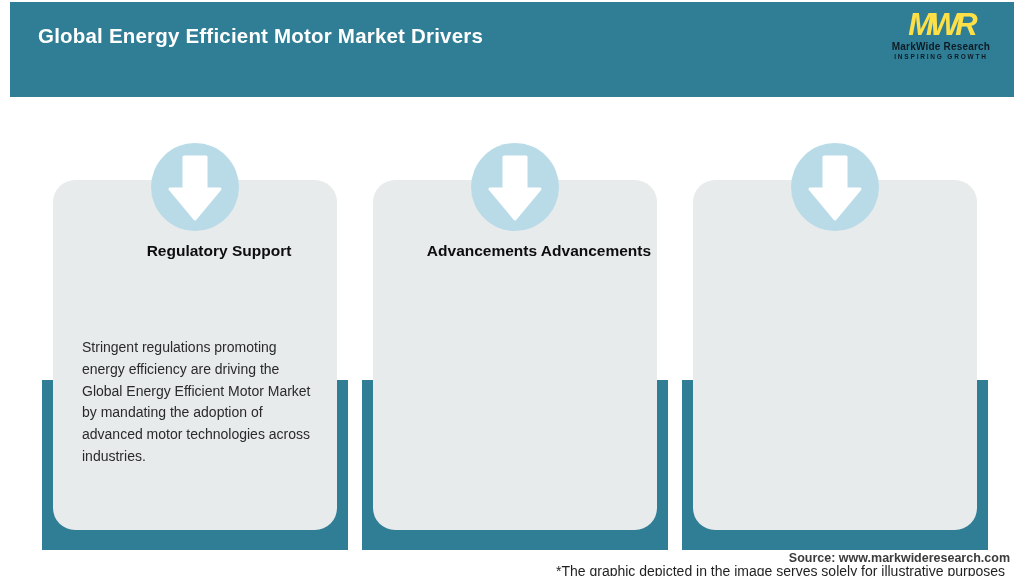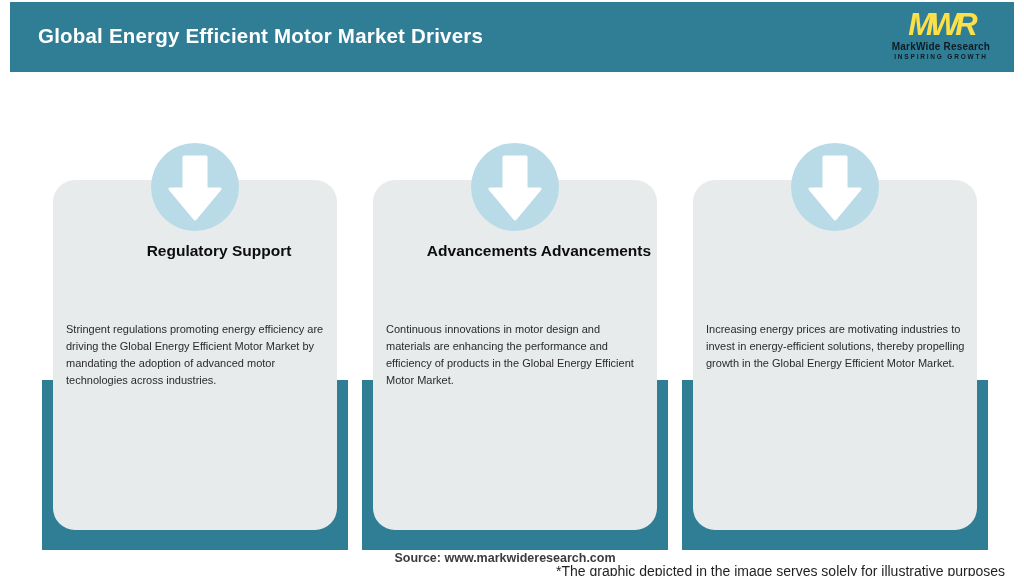--- a/index.html
+++ b/index.html
@@ -3,21 +3,21 @@
 <meta charset="utf-8">
 <style>
   html,body{margin:0;padding:0;}
   body{
     width:1024px;height:576px;position:relative;overflow:hidden;
     background:#ffffff;
     font-family:"Liberation Sans","DejaVu Sans",sans-serif;
   }
   
   .header{
-    position:absolute;left:10px;top:2px;width:1004px;height:70px;
+    position:absolute;left:10px;top:2px;width:1004px;height:95px;
     background:#2f7e96;
   }
   .page-title{
     position:absolute;left:28px;top:22px;margin:0;
     font-size:20.5px;font-weight:bold;color:#ffffff;letter-spacing:.2px;
   }
   .logo{
     position:absolute;right:14px;top:7px;width:118px;text-align:center;
     color:#0e1b24;line-height:1;
   }
@@ -41,26 +41,26 @@
     position:absolute;top:143px;width:88px;height:88px;border-radius:50%;
     background:#b9dbe8;
   }
   .i0{left:151px}.i1{left:471px}.i2{left:791px}
   .circle svg{display:block;}
   .card-title{
     position:absolute;top:62px;left:0;right:0;margin:0;text-align:center;
     font-size:15.5px;font-weight:bold;color:#0d0d0d;padding-left:48px;
   }
   .card-desc{
-    position:absolute;top:141px;left:13px;right:10px;margin:0;
-    font-size:11px;line-height:1.56;color:#2a2a2a;text-align:left;
+    position:absolute;top:141px;left:13px;right:10px;margin:16px;
+    font-size:14px;line-height:1.56;color:#2a2a2a;text-align:left;
   }
   
   .footer-source{
-    position:absolute;left:0;top:551px;width:1010px;margin:0;text-align:center;
+    position:absolute;left:0;top:551px;width:1010px;margin:0;text-align:right;
     font-size:12.5px;font-weight:bold;color:#3c3c3c;
   }
   .footer-disclaimer{
     position:absolute;right:12px;top:556px;margin:7px;
     font-size:14px;color:#1f1f1f;
   }
 </style>
 </head>
 <body>
 
@@ -77,25 +77,23 @@
 <div class="backdrop b1"></div>
 <div class="backdrop b2"></div>
 
 <div class="card c0">
   <h2 class="card-title">Regulatory Support</h2>
   <p class="card-desc">Stringent regulations promoting energy efficiency are driving the Global Energy Efficient Motor Market by mandating the adoption of advanced motor technologies across industries.</p>
 </div>
 
 <div class="card c1">
   <h2 class="card-title">Advancements Advancements</h2>
-  <p class="card-desc">Continuous innovations in motor design and materials are enhancing the performance and efficiency of products in the Global Energy Efficient Motor Market.</p>
 </div>
 
 <div class="card c2">
-  <p class="card-desc">Increasing energy prices are motivating industries to invest in energy-efficient solutions, thereby propelling growth in the Global Energy Efficient Motor Market.</p>
 </div>
 
 <div class="circle i0">
   <svg width="88" height="88" viewBox="0 0 88 88" aria-hidden="true">
     <path d="M33 14 h22 v32 h14 L44 76 L19 46 h14 Z" fill="#ffffff" stroke="#ffffff" stroke-width="3" stroke-linejoin="round"></path>
   </svg>
 </div>
 <div class="circle i1">
   <svg width="88" height="88" viewBox="0 0 88 88" aria-hidden="true">
     <path d="M33 14 h22 v32 h14 L44 76 L19 46 h14 Z" fill="#ffffff" stroke="#ffffff" stroke-width="3" stroke-linejoin="round"></path>

